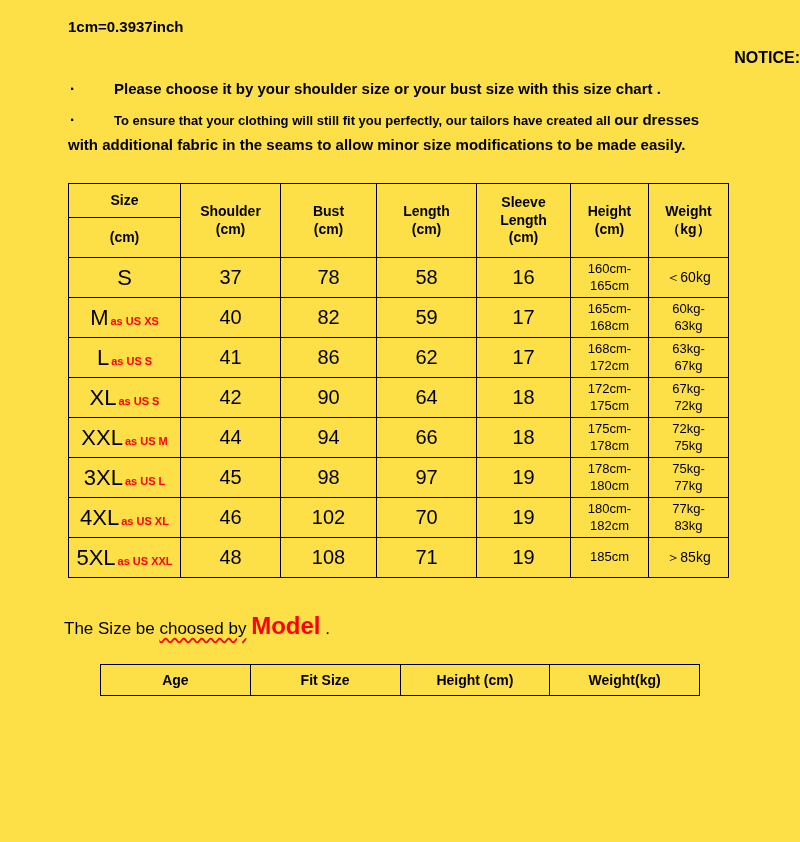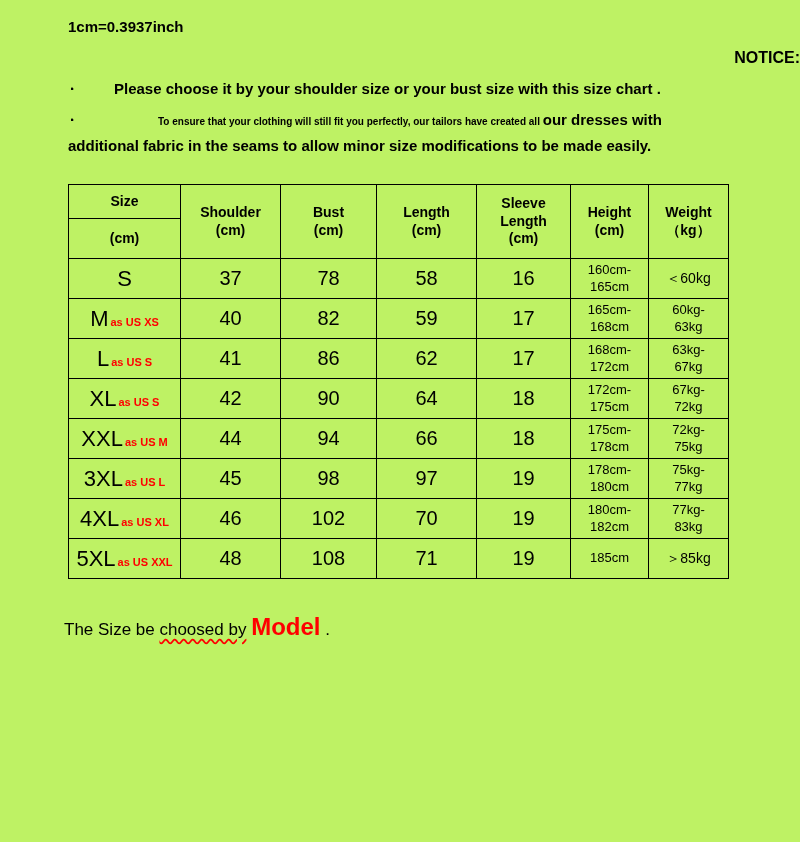--- a/index.html
+++ b/index.html
@@ -1,26 +1,26 @@
 <!DOCTYPE html>
 <html><head>
 <meta charset="utf-8">
 <style>
   * { box-sizing: border-box; }
   html, body { margin: 0; padding: 0; background: #fff; }
   body { font-family: "Liberation Sans", sans-serif; color: #000; }
-  .page { width: 800px; min-height: 842px; background: #bef264; padding: 16px 0 20px 0; }
+  .page { width: 800px; min-height: 842px; background: #fde047; padding: 16px 0 20px 0; }
 
   .conversion { margin: 2px 0 0 68px; font-size: 15px; font-weight: bold; }
   .notice-title { margin: 14px 0 0 68px; font-size: 16px; font-weight: bold; text-align: right; }
 
   .notice-list { margin: 10px 68px 0 68px; }
   .notice-item { position: relative; font-size: 15px; font-weight: bold; line-height: 24px; text-indent: 46px; margin-top: 7px; }
   .notice-item .bullet { position: absolute; left: 2px; top: 0; text-indent: 0; font-size: 15px; }
-  .notice-item .small-part { font-size: 10px; margin-left: 44px; }
+  .notice-item .small-part { font-size: 13px; }
 
   table.size-table { border-collapse: collapse; table-layout: fixed; margin: 26px 0 0 68px; }
   .size-table th, .size-table td { border: 1px solid #000; padding: 0 2px; text-align: center; vertical-align: middle; }
   .size-table thead th { font-size: 14px; font-weight: bold; line-height: 1.25; }
   .size-table .hdr-top { height: 34px; }
   .size-table .hdr-bottom { height: 40px; }
   .size-table tbody tr { height: 40px; }
   .c-size .sz { font-size: 22px; font-weight: normal; }
   .c-size .note { font-size: 11px; font-weight: bold; color: #ff0000; margin-left: 2px; }
   .c-size .note:empty { display: none; }
@@ -190,16 +190,22 @@
       </tr>
     </tbody>
   </table>
 
   <div class="model-line">
     <span>The Size be </span><span class="squiggle">choosed by</span><span> </span><span class="model-red">Model</span><span> .</span>
   </div>
 
   <table class="model-table">
     <tbody>
+      <tr>
+        <th>Age</th>
+        <th>Fit Size</th>
+        <th>Height (cm)</th>
+        <th>Weight(kg)</th>
+      </tr>
     </tbody>
   </table>
 
 </div>
 
 </body></html>

